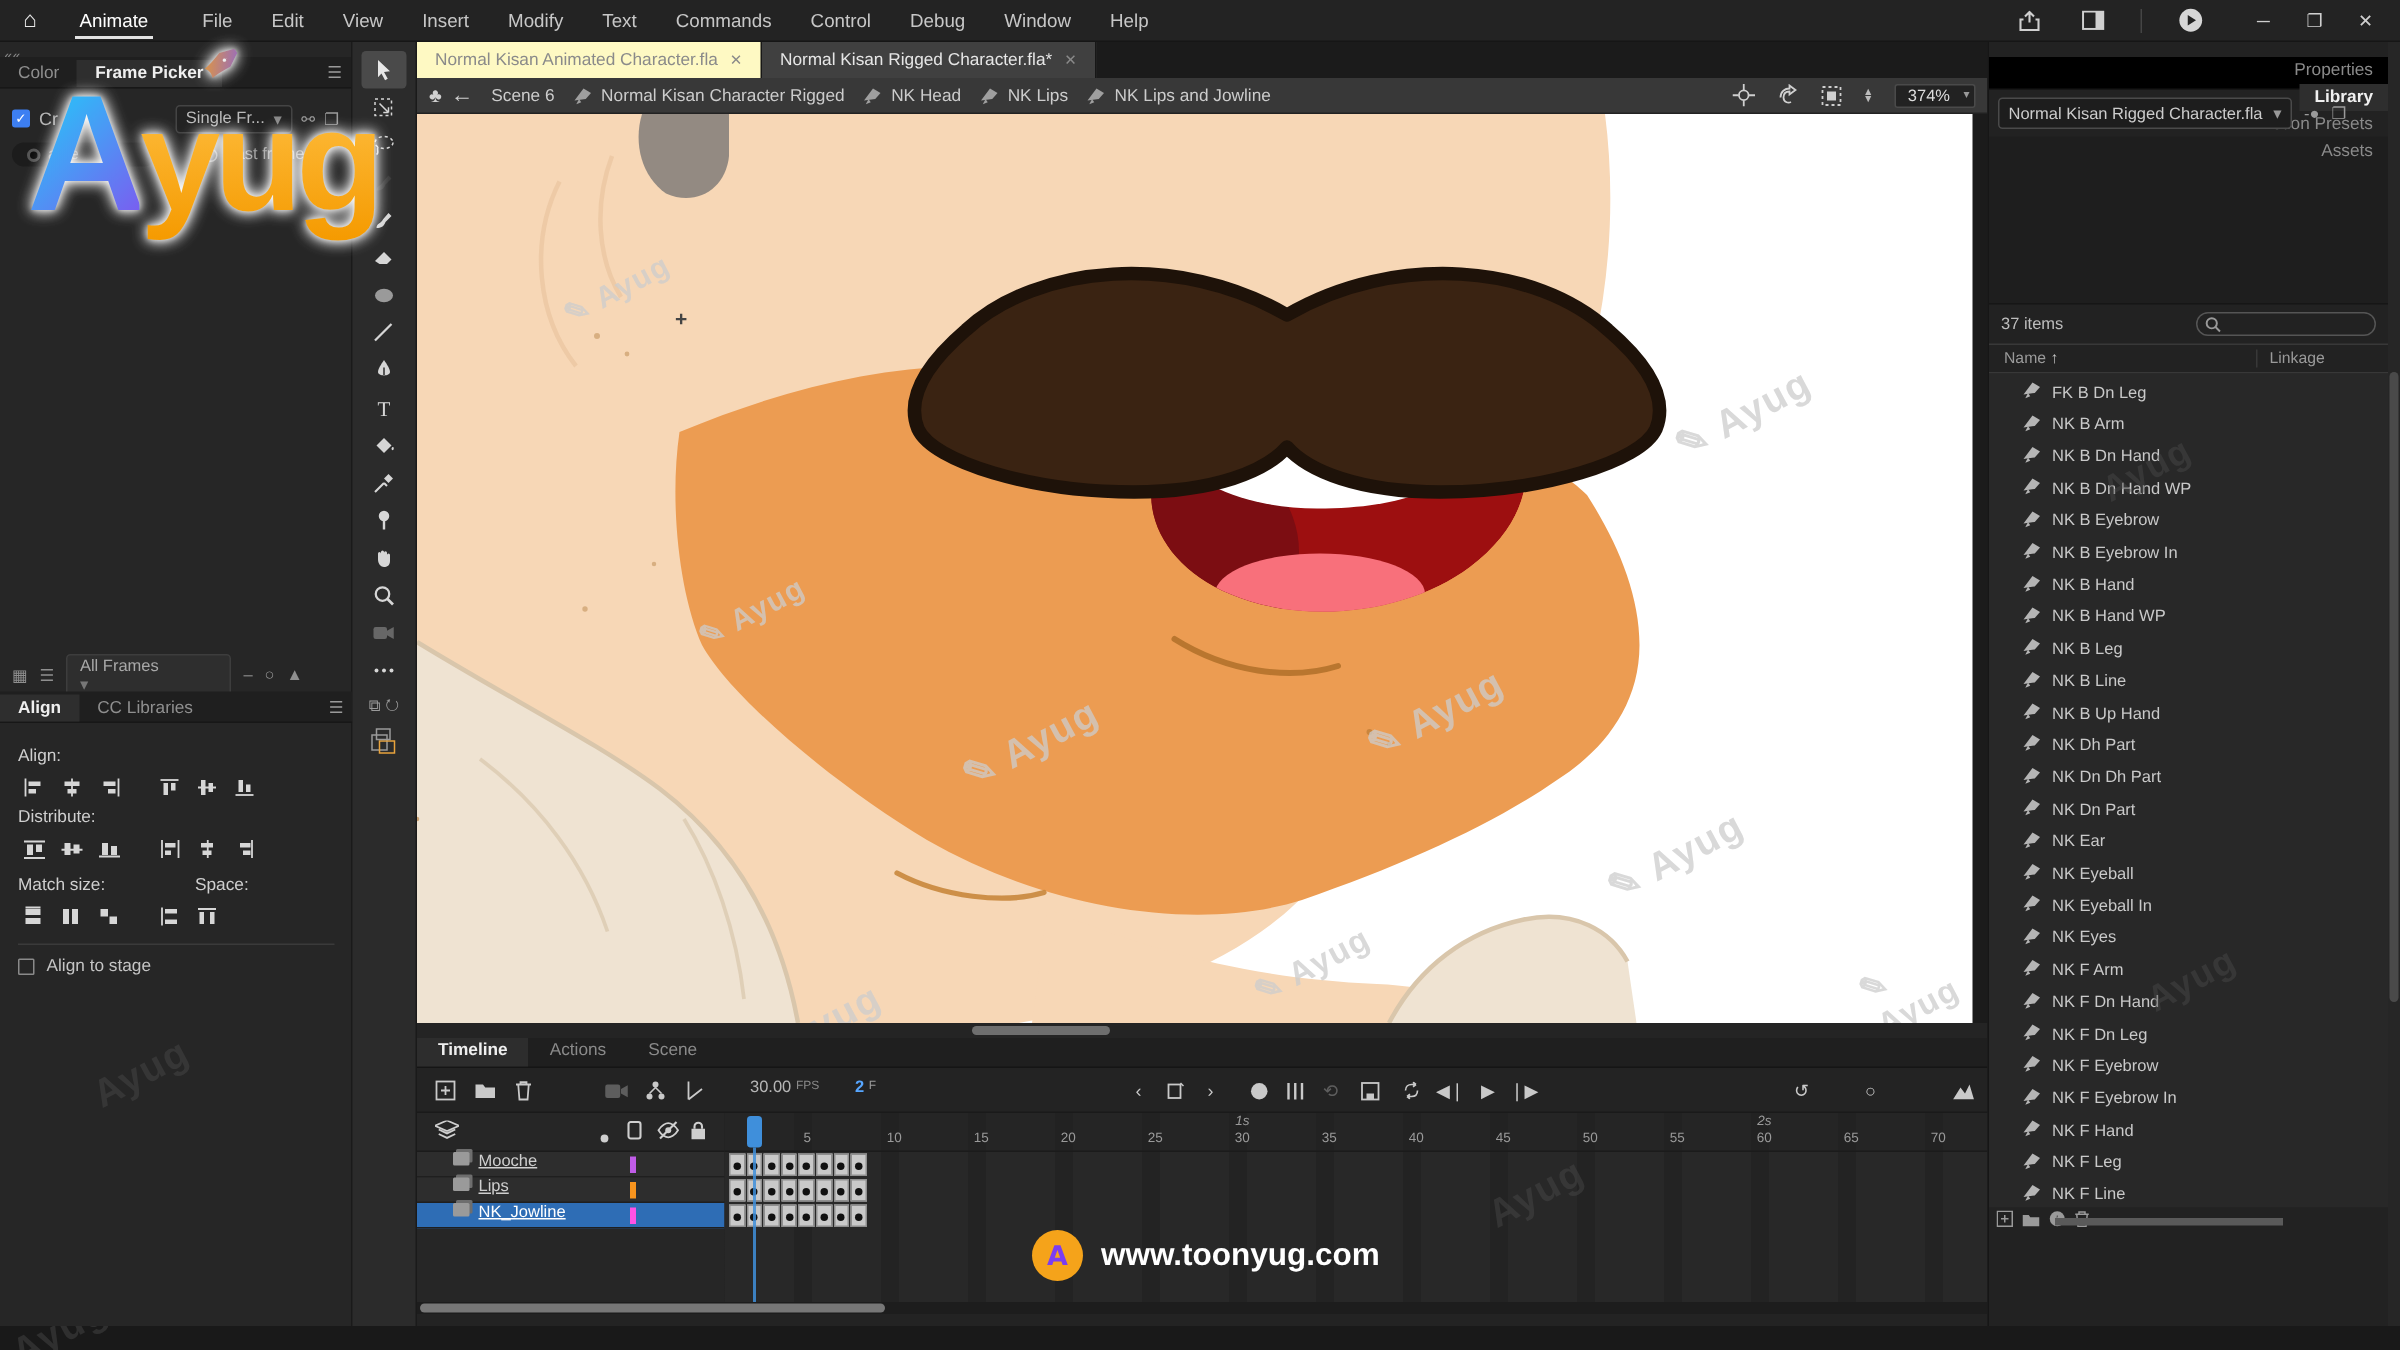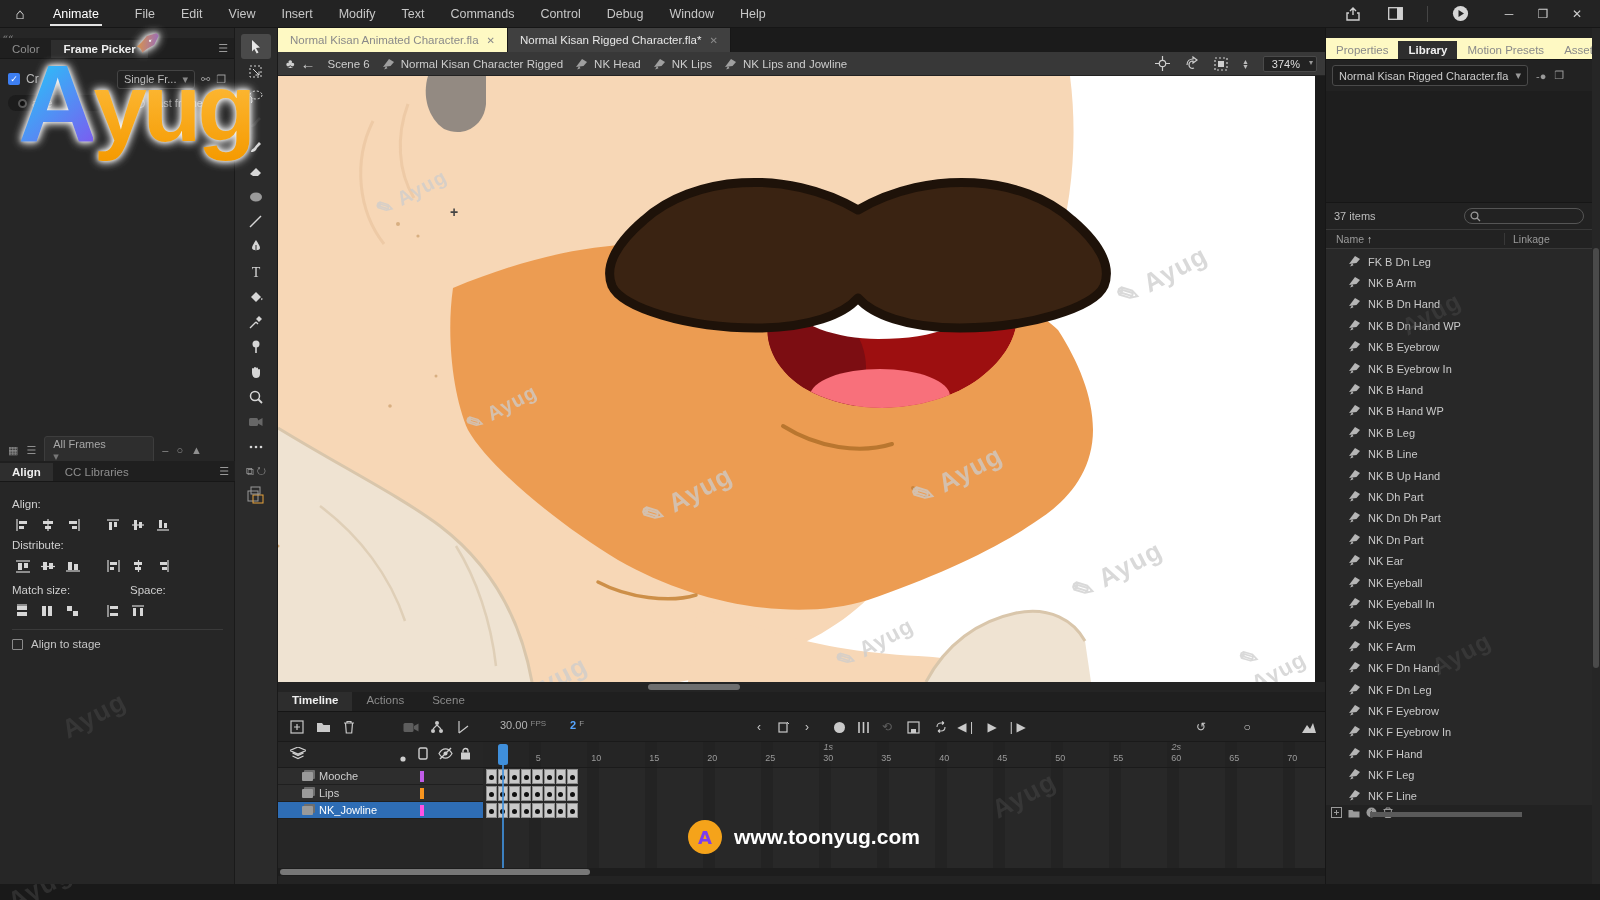--- a/index.html
+++ b/index.html
@@ -88,21 +88,21 @@
   .tl-ico svg { display:block; }
   .tl-ico.dim { opacity:.35; }
   #fps-display { position:absolute; left:222px; top:7px; font-size:11px; color:#b5b5b5; }
   #fps-display .fps-unit { font-size:8px; color:#8a8a8a; vertical-align:top; }
   #cur-frame { position:absolute; left:292px; top:7px; font-size:11px; color:#57a6ff; font-weight:bold; }
   #cur-frame .frame-unit { font-size:8px; color:#9a9a9a; vertical-align:top; font-weight:normal; }
   #tl-main { position:relative; height:134px; background:#262626; }
   #tl-header { position:absolute; left:0; top:0; width:205px; height:26px; border-bottom:1px solid #1b1b1b; }
   #tl-header .hdr-ico { position:absolute; top:5px; color:#cfcfcf; }
   #layers { position:absolute; left:0; top:26px; width:205px; }
-  .layer-row { height:17px; display:flex; align-items:center; gap:6px; padding-left:24px; font-size:11px; color:#cfcfcf; border-bottom:1px solid #1f1f1f; position:relative; background:#2d2d2d; }
+  .layer-row { height:17px; display:flex; gap:6px; padding-left:24px; font-size:11px; color:#cfcfcf; border-bottom:1px solid #1f1f1f; position:relative; background:#2d2d2d;text-decoration:underline; }
   .layer-row.selected { background:#2e6db5; color:#ffffff; }
   .layer-page-icon { width:11px; height:9px; background:#9a9a9a; border-radius:1px; box-shadow:2px -2px 0 #6e6e6e; }
   .layer-swatch { position:absolute; left:142px; top:3px; width:4px; height:11px; }
   #frames-zone { position:absolute; left:205px; top:0; right:0; height:134px; overflow:hidden;
      background:repeating-linear-gradient(90deg, #282828 0px 46.4px, #232323 46.4px 58px); }
   #ruler { position:absolute; left:0; top:0; right:0; height:26px; background:rgba(35,35,35,.55); border-bottom:1px solid #1b1b1b; }
   .ruler-num { position:absolute; top:11px; font-size:9px; color:#9a9a9a; transform:translateX(-50%); }
   .ruler-sec { position:absolute; top:0px; font-size:9px; font-style:italic; color:#9a9a9a; transform:translateX(-50%); }
   .kf-row { position:absolute; height:17px; }
   .kf-cell { position:absolute; top:1px; width:10.6px; height:15px; background:#c9c9c9; border:1px solid #8f8f8f; }
@@ -112,21 +112,21 @@
   #tl-hscroll { position:absolute; left:0; bottom:0; width:100%; height:8px; background:#1d1d1d; }
   #tl-hscroll .thumb { position:absolute; left:2px; top:1px; width:310px; height:6px; background:#777; border-radius:3px; }
 
   
   #site-mark { position:absolute; left:400px; top:130px; display:flex; align-items:center; gap:12px; z-index:5; }
   #site-logo { width:34px; height:34px; border-radius:50%; background:#f5a31a; display:flex; align-items:center; justify-content:center; color:#7b3df0; font-weight:bold; font-size:18px; font-family:"DejaVu Sans", sans-serif; }
   #site-url { color:#ffffff; font-size:21px; font-weight:bold; }
 
   
   #right-col { position:absolute; left:1325px; top:28px; width:267px; height:856px; background:#222222; border-left:1px solid #161616; }
-  #right-tabs { height:22px; margin-top:10px; display:flex; align-items:flex-end; background:#fef9c3; border-bottom:1px solid #161616; }
+  #right-tabs { height:22px; margin-top:10px; display:flex; align-items:flex-end; background:#000000; border-bottom:1px solid #161616;flex-direction:column; }
   .right-tab { padding:3px 10px; font-size:11.5px; color:#8a8a8a; white-space:nowrap; }
   .right-tab.active { background:#2e2e2e; color:#f0f0f0; font-weight:bold; }
   #lib-doc-row { display:flex; align-items:center; gap:8px; padding:5px 6px; }
   #lib-doc-select { flex:0 0 196px; background:#1d1d1d; border:1px solid #4a4a4a; border-radius:3px; color:#cccccc; font-size:11px; padding:3px 6px; display:flex; justify-content:space-between; align-items:center; }
   #lib-preview { height:112px; background:#1e1e1e; border-bottom:1px solid #161616; }
   #lib-countrow { display:flex; align-items:center; padding:5px 8px; gap:8px; }
   #lib-count { font-size:11px; color:#bdbdbd; flex:1; }
   #lib-search { width:120px; height:16px; border:1px solid #555; border-radius:9px; display:flex; align-items:center; padding-left:5px; color:#999; }
   #lib-cols { display:flex; font-size:10.5px; color:#9a9a9a; border-top:1px solid #383838; border-bottom:1px solid #383838; height:20px; align-items:center; }
   #col-name { width:178px; padding-left:10px; }

